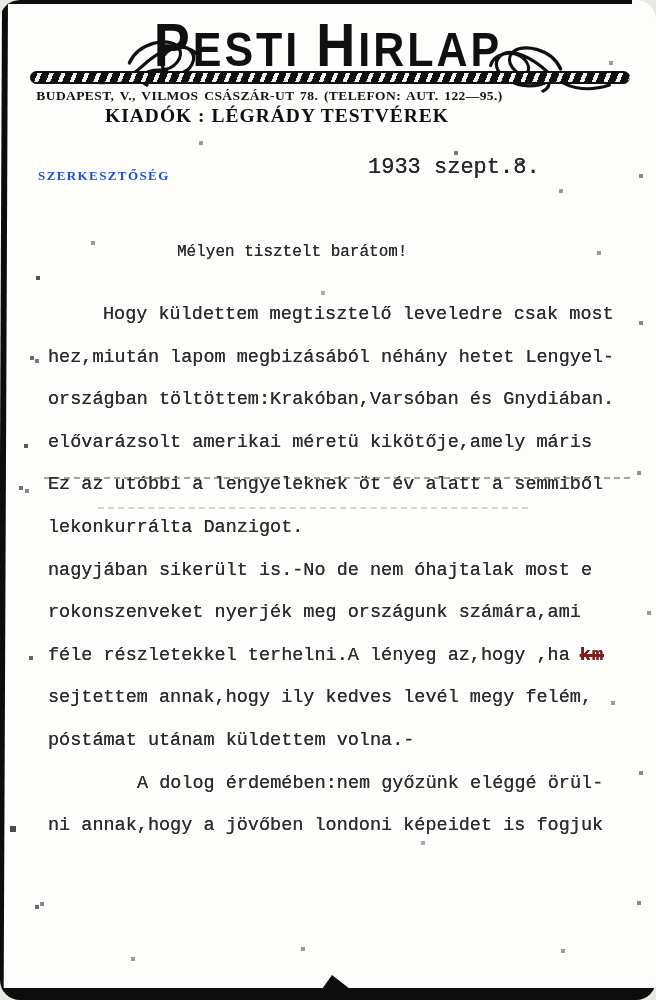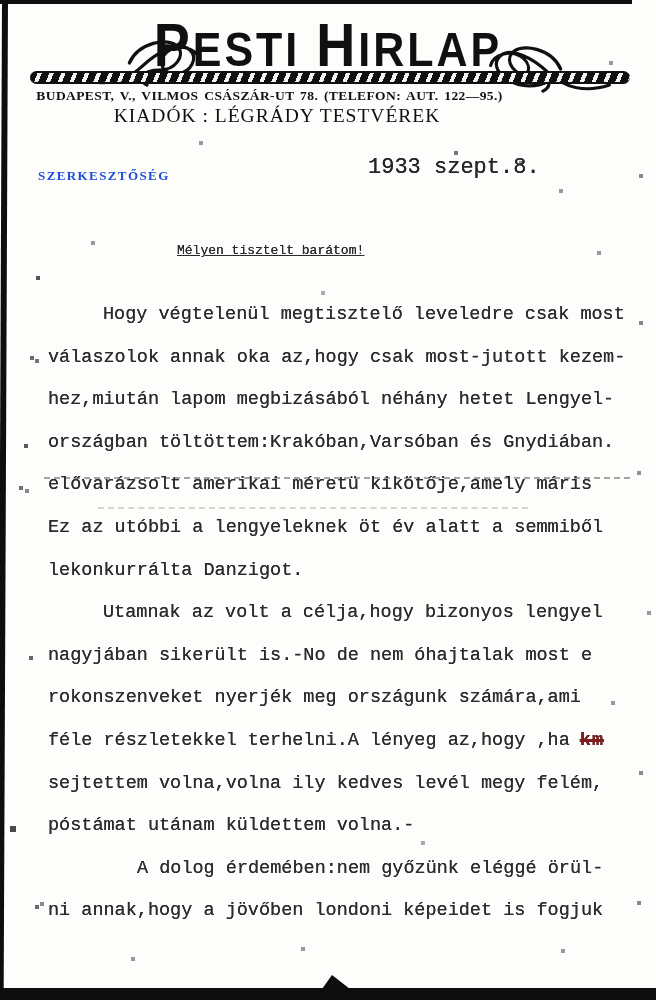--- a/index.html
+++ b/index.html
@@ -4,20 +4,21 @@
 <style>
   html,body{margin:0;padding:0;background:#e8e8e4;}
   .page{
     position:relative;
     width:656px;height:1000px;
     margin:0 auto;
     background:#fdfdfb;
     overflow:hidden;
     font-family:"Liberation Mono", monospace;
     color:#2d2d2d;
+    border-radius:20px;
   }
   
   .edge-top{position:absolute;left:0;top:0;width:632px;height:4px;background:#0d0d0d;}
   .edge-left{position:absolute;left:2px;top:0;width:6px;height:1002px;background:#0d0d0d;transform:rotate(.25deg);transform-origin:top left;}
   .edge-bottom{position:absolute;left:0;top:988px;width:656px;height:12px;background:#0d0d0d;}
   .edge-bump{position:absolute;left:322px;top:975px;width:0;height:0;
     border-left:10px solid transparent;border-right:18px solid transparent;border-bottom:14px solid #0d0d0d;}
   .noise{position:absolute;left:0;top:0;width:2px;height:2px;background:transparent;
     box-shadow:
       37px 277px 0 1px #555, 31px 357px 0 1px #6a6a6a, 36px 360px 0 1px #777,
@@ -46,30 +47,30 @@
   .flourish svg{display:block;}
   .flourish.left{left:78px;}
   .flourish.right{right:44px;top:26px;transform:scaleX(-1);}
   .rope{position:absolute;left:30px;top:71px;width:600px;height:9px;
     background:repeating-linear-gradient(112deg,#101010 0 7px,#f2f2ee 7px 11px);
     border-top:2.5px solid #101010;border-bottom:2.5px solid #101010;border-radius:7px;}
   .addr{position:absolute;left:0;top:88px;width:539px;text-align:center;
     font-family:"Liberation Serif", serif;font-weight:bold;font-size:13.5px;
     letter-spacing:.4px;word-spacing:2px;color:#121212;}
   .pub{position:absolute;left:0;top:105px;width:554px;text-align:center;
-    font-family:"Liberation Serif", serif;font-weight:normal;font-size:19.5px;
+    font-family:"Liberation Serif", serif;font-weight:bold;font-size:19.5px;
     letter-spacing:1px;color:#0f0f0f;}
   .dept{position:absolute;left:38px;top:168px;
     font-family:"Liberation Serif", serif;font-weight:bold;font-size:13px;
     letter-spacing:1.4px;color:#1d4ed8;}
   .date{position:absolute;left:368px;top:155px;font-size:22px;color:#262626;
     text-shadow:0 0 .5px #262626;white-space:pre;}
   
-  .salutation{position:absolute;left:177px;top:243px;font-size:13px;color:#2a2a2a;
-    text-shadow:0 0 .5px #2a2a2a;white-space:pre;text-decoration:underline;}
+  .salutation{position:absolute;left:177px;top:243px;font-size:16px;color:#2a2a2a;
+    text-shadow:0 0 .5px #2a2a2a;white-space:pre;}
   .body-text{position:absolute;left:48px;top:294px;width:600px;}
   .t-line{height:42.6px;line-height:42.6px;font-size:18.5px;white-space:pre;
     color:#2c2c2c;text-shadow:0 0 .5px #2c2c2c;}
   .ind1{padding-left:55px;}
   .ind3{padding-left:89px;}
   .struck{font-weight:bold;letter-spacing:1px;margin-left:10px;
     text-decoration:line-through;text-decoration-thickness:2.5px;color:#7f1d1d;}
 </style>
 </head>
 <body>
@@ -111,32 +112,30 @@
   <div class="addr">BUDAPEST, V., VILMOS CSÁSZÁR-UT 78. (TELEFON: AUT. 122—95.)</div>
   <div class="pub">KIADÓK : LÉGRÁDY TESTVÉREK</div>
 
   <div class="dept">SZERKESZTŐSÉG</div>
   <div class="date">1933 szept.8.</div>
 
   <div class="salutation">Mélyen tisztelt barátom!</div>
 
   <div class="body-text">
 
-    <div class="t-line ind1">Hogy végtelenül megtisztelő leveledre csak most</div>
-    <div class="t-line">válaszolok annak oka az,hogy csak most-jutott kezem-</div>
+    <div class="t-line ind1">Hogy küldettem megtisztelő leveledre csak most</div>
     <div class="t-line">hez,miután lapom megbizásából néhány hetet Lengyel-</div>
     <div class="t-line">országban töltöttem:Krakóban,Varsóban és Gnydiában.</div>
     <div class="t-line">elővarázsolt amerikai méretü kikötője,amely máris</div>
     <div class="t-line">Ez az utóbbi a lengyeleknek öt év alatt a semmiből</div>
     <div class="t-line">lekonkurrálta Danzigot.</div>
 
-    <div class="t-line ind1">Utamnak az volt a célja,hogy bizonyos lengyel</div>
     <div class="t-line">nagyjában sikerült is.-No de nem óhajtalak most e</div>
     <div class="t-line">rokonszenveket nyerjék meg országunk számára,ami</div>
     <div class="t-line"><span>féle részletekkel terhelni.A lényeg az,hogy ,ha</span><span class="struck">km</span></div>
-    <div class="t-line">sejtettem volna,volna ily kedves levél megy felém,</div>
+    <div class="t-line">sejtettem annak,hogy ily kedves levél megy felém,</div>
     <div class="t-line">póstámat utánam küldettem volna.-</div>
 
     <div class="t-line ind3">A dolog érdemében:nem győzünk eléggé örül-</div>
     <div class="t-line">ni annak,hogy a jövőben londoni képeidet is fogjuk</div>
   </div>
 
 </div>
 
 </body></html>

